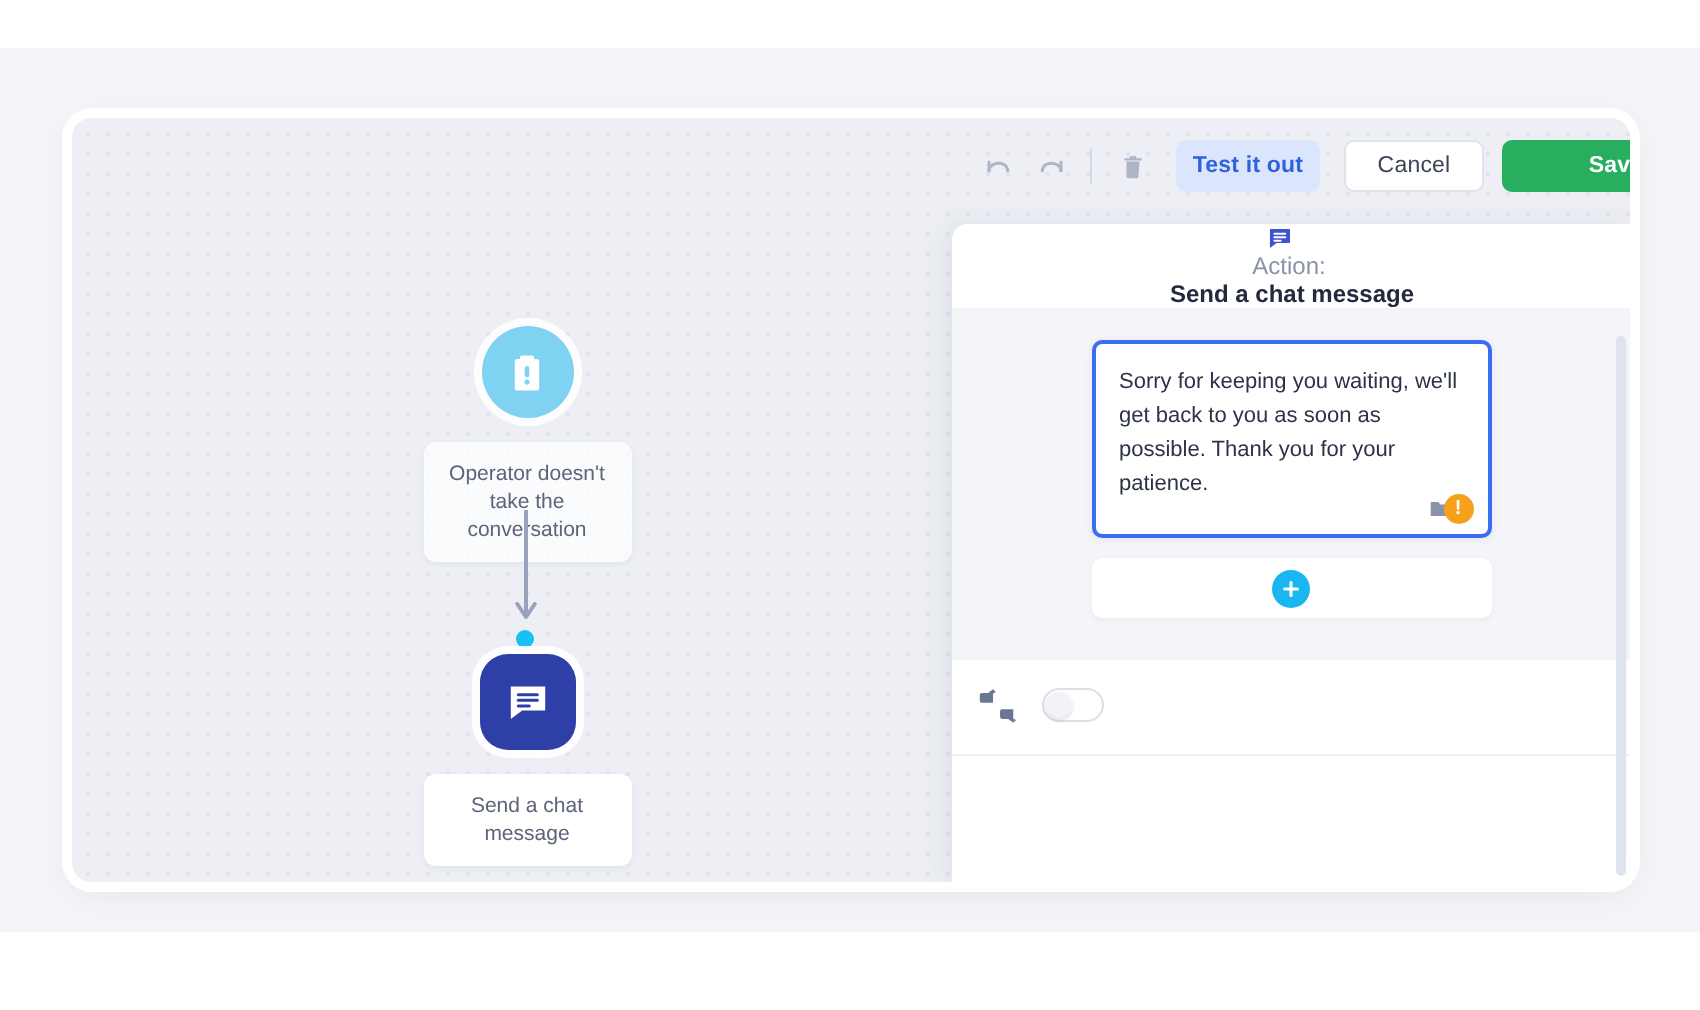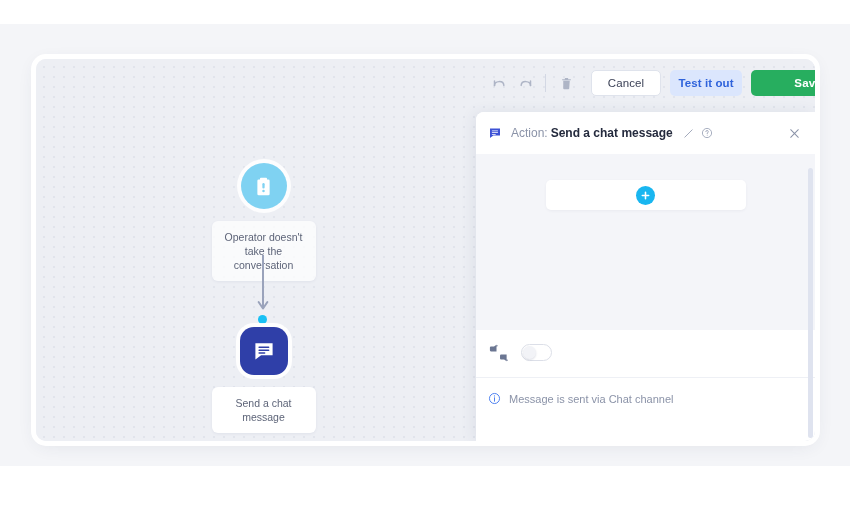--- a/index.html
+++ b/index.html
@@ -160,20 +160,21 @@
     border-top-left-radius: 8px;
     box-shadow: -3px 0 14px rgba(50,60,100,0.08);
     overflow: hidden;
   }
   .panel-header {
     height: 42px;
     display: flex;
     align-items: center;
     padding: 0 14px 0 12px;
     background: #ffffff;
+    flex-direction: column;
   }
   .ph-icon { color: #3d52d5; display:flex; margin-right: 9px; }
   .ph-prefix { font-size: 12px; color: #8b93a8; }
   .ph-title  { font-size: 12px; color: #242a3d; font-weight: bold; margin-left: 3px; }
   .ph-pencil { margin-left: 10px; color: #9aa2b6; display:flex; }
   .ph-help   { margin-left: 7px; color: #9aa2b6; display:flex; }
   .ph-close  { margin-left: auto; color: #8b93a8; display:flex; cursor: pointer; }
 
   .panel-body {
     position: relative;
@@ -306,23 +307,23 @@
       </div>
 
       <div class="tb-sep"></div>
 
       <div class="tb-icon">
         <svg width="13" height="15" viewBox="0 0 24 24" fill="currentColor">
           <path d="M9 2h6v2h5v2H4V4h5V2zM6 7h12l-1 14a1.5 1.5 0 0 1-1.5 1.4h-8A1.5 1.5 0 0 1 6 21L6 7z"></path>
         </svg>
       </div>
 
+      <div class="tb-btn tb-test">Test it out</div>
+
       <div class="tb-btn tb-cancel">Cancel</div>
-
-      <div class="tb-btn tb-test">Test it out</div>
 
       <div class="tb-btn tb-save">Save</div>
     </div>
 
     <div class="node-wrap node-trigger">
       <div class="node-circle">
         <svg width="21" height="21" viewBox="0 0 24 24" fill="#ffffff">
           <path d="M9 2h6a1 1 0 0 1 1 1v1h1.5A1.5 1.5 0 0 1 19 5.5v15A1.5 1.5 0 0 1 17.5 22h-11A1.5 1.5 0 0 1 5 20.5v-15A1.5 1.5 0 0 1 6.5 4H8V3a1 1 0 0 1 1-1z"></path>
           <rect x="10.7" y="8" width="2.6" height="6.4" rx="1.3" fill="#7fd2f2"></rect>
           <circle cx="12" cy="17.2" r="1.45" fill="#7fd2f2"></circle>
@@ -376,20 +377,31 @@
         </span>
         <span class="ph-close">
           <svg width="13" height="13" viewBox="0 0 24 24" fill="none" stroke="currentColor" stroke-width="1.9" stroke-linecap="round">
             <path d="M5 5 L19 19 M19 5 L5 19"></path>
           </svg>
         </span>
       </div>
 
       <div class="panel-body">
 
+        <div class="bubble">
+          <span>Sorry for keeping you waiting, we'll get back to you as soon as possible. Thank you for your patience.</span>
+          <span class="bubble-badges">
+            <span class="badge-folder">
+              <svg width="13" height="13" viewBox="0 0 24 24" fill="currentColor">
+                <path d="M2.5 5.6h7l2 2.2h10v10.6h-19V5.6z"></path>
+              </svg>
+            </span>
+            <span class="badge-warn">!</span>
+          </span>
+        </div>
 
         <div class="add-row">
           <span class="add-plus">
             <svg width="11" height="11" viewBox="0 0 24 24" fill="none" stroke="currentColor" stroke-width="3.4" stroke-linecap="round">
               <path d="M12 5 L12 19 M5 12 L19 12"></path>
             </svg>
           </span>
         </div>
       </div>
 
@@ -400,28 +412,18 @@
             <path d="M11.6 0.6l1.9 1.6-1.9 1.5z"></path>
             <path d="M17.8 20.8h4.2l3.4 2.6v-9.2h-7.6a1.4 1.4 0 0 0-1.4 1.4v3.8a1.4 1.4 0 0 0 1.4 1.4z" transform="translate(0,0)"></path>
             <path d="M25.4 23.4l1.9-1.6-1.9-1.5z"></path>
           </svg>
         </span>
         <span class="fb-toggle">
           <span class="knob"></span>
         </span>
       </div>
 
-      <div class="panel-footer">
-        <span class="pf-icon">
-          <svg width="13" height="13" viewBox="0 0 24 24" fill="none" stroke="currentColor" stroke-width="1.8">
-            <circle cx="12" cy="12" r="9.3"></circle>
-            <path d="M12 10.6 L12 17" stroke-linecap="round"></path>
-            <circle cx="12" cy="7.3" r="1.1" fill="currentColor" stroke="none"></circle>
-          </svg>
-        </span>
-        <span class="pf-text">Message is sent via Chat channel</span>
-      </div>
 
       <div class="panel-scroll"></div>
     </div>
 
   </div>
 </div>
 
 </body></html>

